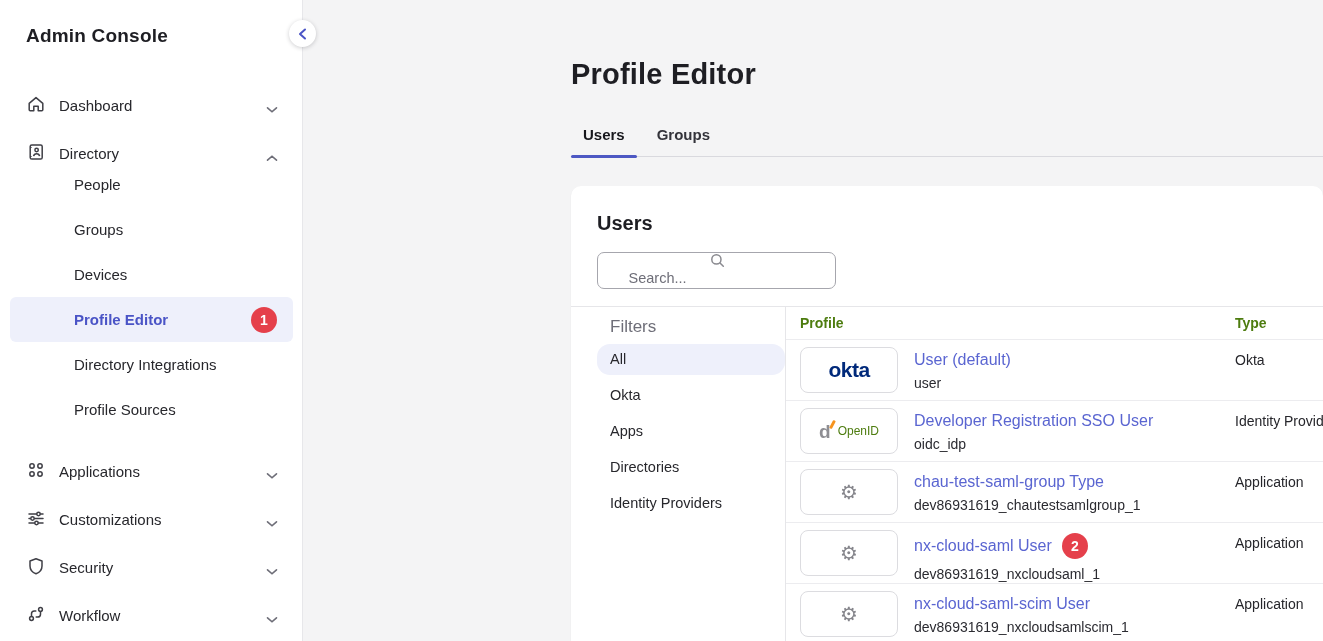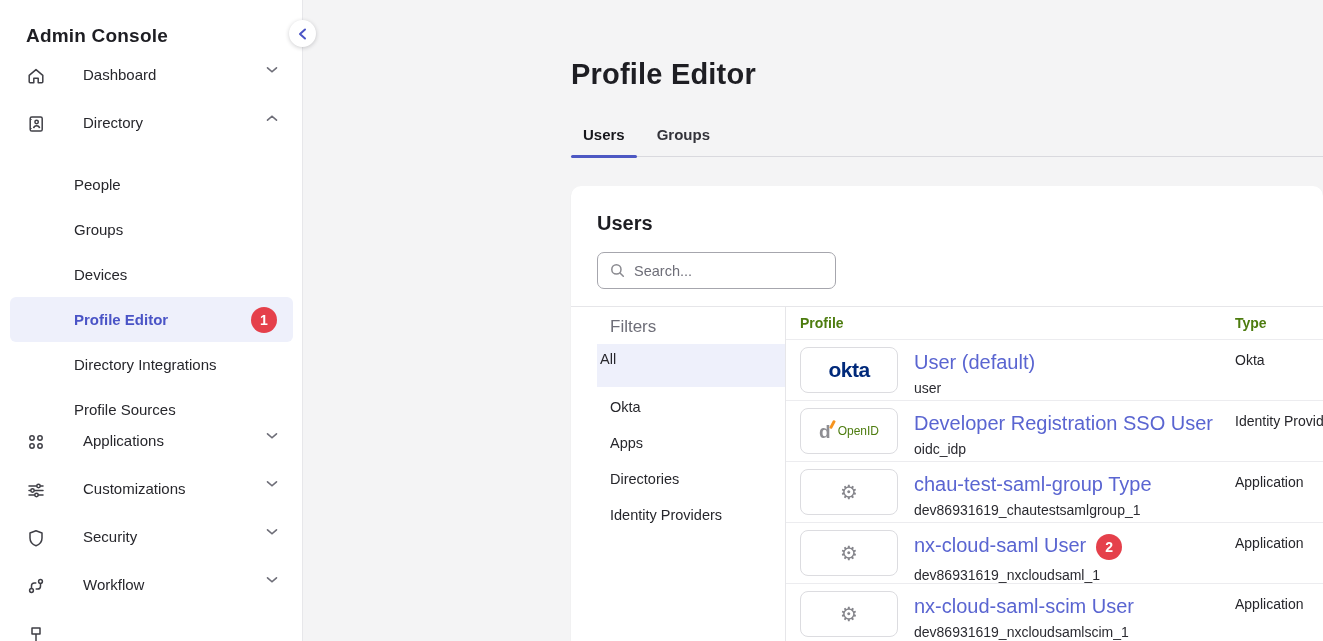--- a/index.html
+++ b/index.html
@@ -5,21 +5,21 @@
   * { margin:0; padding:0; box-sizing:border-box; }
   html,body { width:1323px; height:641px; overflow:hidden;
     font-family:"Liberation Sans","DejaVu Sans",sans-serif;
     background:#f4f4f5; color:#1e1e23; }
 
   
   .sidebar { position:absolute; left:0; top:0; width:303px; height:641px;
     background:#ffffff; border-right:1px solid #e7e7ea; z-index:2; }
   .sidebar-title { font-size:19px; font-weight:700; color:#1e1e23; margin:25px 0 0 26px; letter-spacing:.2px; }
   .nav { margin-top:19px; }
-  .nav-item { display:flex; align-items:flex-start; height:48px; padding:0 24px 0 26px; cursor:pointer;gap:24px; }
+  .nav-item { display:flex; align-items:flex-end; height:48px; padding:0 24px 0 26px; cursor:pointer; }
   .nav-icon { width:20px; height:20px; display:inline-flex; align-items:center; justify-content:center; color:#3f3f46; }
   .nav-icon svg { display:block; }
   .nav-label { margin-left:13px; font-size:15px; color:#27272c; }
   .chev { margin-left:auto; display:inline-flex; color:#6e6e78; }
   .sub-item { display:flex; align-items:center; height:45px; padding-left:74px; font-size:15px; color:#27272c; cursor:pointer; }
   .sub-item.selected { background:#eef0fb; border-radius:6px; margin:0 9px 0 10px; padding-left:64px; color:#4a54c6; font-weight:700; }
   .badge { min-width:26px; height:26px; border-radius:50%; background:#e5404b; color:#fff;
     font-size:14px; font-weight:700; display:inline-flex; align-items:center; justify-content:center; }
   .sub-item .badge { margin-left:auto; margin-right:16px; }
   .collapse-btn { position:absolute; left:289px; top:20px; width:27px; height:27px; border-radius:50%;
@@ -33,50 +33,50 @@
   .tabs { display:flex; margin-top:27px; border-bottom:1px solid #d9d9de; }
   .tab { font-size:15px; font-weight:700; padding:8px 12px 13px 12px; margin-right:8px; color:#33333a; cursor:pointer; position:relative; }
   .tab.active { color:#17171c; }
   .tab.active::after { content:""; position:absolute; left:0; right:0; bottom:-2px; height:3px; background:#4d58c3; border-radius:2px; }
 
   .card { margin-top:29px; background:#fff; border-radius:10px 10px 0 0; box-shadow:0 1px 2px rgba(29,29,33,.06);
     min-height:456px; }
   .card-head { padding:26px 0 17px 26px; }
   .card-heading { font-size:20px; font-weight:700; color:#1e1e23; }
   .searchbox { margin-top:17px; width:239px; height:37px; border:1px solid #a6a6ad; border-radius:7px;
-    display:flex; align-items:center; padding:0 10px 0 12px; background:#fff; }
+    display:flex; align-items:center; padding:0 10px 0 12px; background:#fff;flex-direction:column; }
   .searchbox svg { flex:0 0 auto; color:#8a8a90; }
   .searchbox input { border:none; outline:none; flex:1; margin-left:9px; font-size:14.5px;
     font-family:"Liberation Sans",sans-serif; color:#1e1e23; background:transparent; }
   .searchbox input::placeholder { color:#6e6e78; }
 
   .card-body { display:flex; align-items:stretch; border-top:1px solid #e6e6e9; min-height:341px; }
   .filters { width:215px; flex:0 0 215px; border-right:1px solid #e6e6e9; padding-top:6px; }
   .filters-label { height:28px; line-height:28px; padding-left:39px; font-size:17px; color:#6e6e78; }
   .filter-item { height:36px; line-height:36px; padding-left:39px; font-size:14.5px; color:#27272c; cursor:pointer; }
-  .filter-item.selected { background:#eef0fb; border-radius:0; margin-left:26px; padding-left:3px; height:43px; line-height:31px; margin-top:3px; margin-bottom:2px; }
+  .filter-item.selected { background:#eef0fb; border-radius:13px; margin-left:26px; padding-left:13px; height:31px; line-height:31px; margin-top:3px; margin-bottom:2px; }
 
   .table { flex:1; min-width:0; }
   .thead { display:grid; grid-template-columns:114px 321px auto; height:33px; align-items:center;
     padding-left:14px; border-bottom:1px solid #ececef; }
   .th { font-size:14px; font-weight:700; color:#4d7c0f; }
   .th-profile { grid-column:1 / 3; }
   .trow { display:grid; grid-template-columns:114px 321px auto; height:61px; padding-left:14px;
     border-bottom:1px solid #ececef; }
   .logo-box { grid-column:1; align-self:center; width:98px; height:46px; border:1px solid #dcdce0; border-radius:8px;
     display:flex; align-items:center; justify-content:center; background:#fff; }
   .okta-logo { font-size:21px; font-weight:800; color:#00297a; letter-spacing:-.5px; }
   .openid-logo { display:flex; align-items:center; color:#76767c; }
   .oid-mark { position:relative; font-size:19px; font-weight:700; color:#8e8e93; line-height:1; }
   .oid-mark::after { content:""; position:absolute; right:-3px; top:-2px; width:3px; height:9px;
     background:#f6931e; transform:rotate(28deg); border-radius:1px; }
   .oid-text { font-size:12px; margin-left:7px; color:#4d7c0f; }
   .gear-glyph { font-family:"DejaVu Sans",sans-serif; font-size:20px; color:#85858b; line-height:1; }
   .tcell-profile { grid-column:2; padding-top:11px; min-width:0; }
-  .tlink { font-size:20px; color:#5a65d1; text-decoration:none; cursor:pointer; }
+  .tlink { font-size:16px; color:#5a65d1; text-decoration:none; cursor:pointer; }
   .tsub { margin-top:6px; font-size:14px; color:#2b2b31; white-space:nowrap; }
   .tcell-type { grid-column:3; padding-top:12px; font-size:14px; color:#26262b; white-space:nowrap; overflow:visible; }
   .inline-badge { margin-left:10px; vertical-align:middle; position:relative; top:-1px; }
 </style>
 </head>
 <body>
 
 <div class="sidebar">
   <div class="sidebar-title">Admin Console</div>
   <div class="nav">

